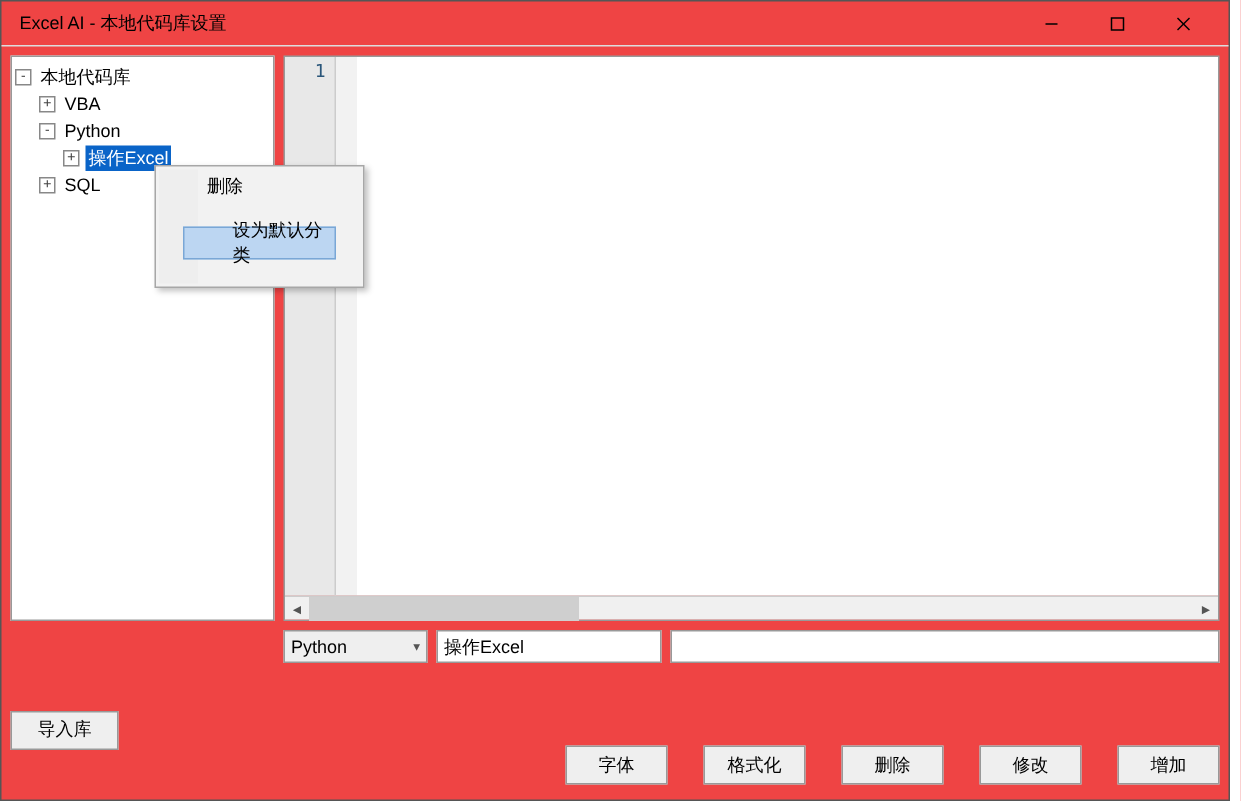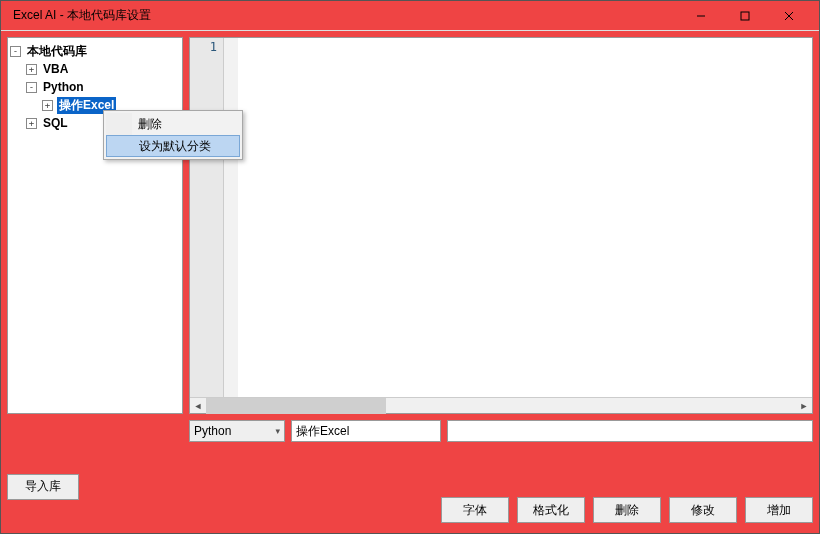--- a/index.html
+++ b/index.html
@@ -7,49 +7,49 @@
   .window { width: 820px; height: 534px; border: 1px solid #555; display: flex; flex-direction: column; background: #ef4444; }
   .titlebar { height: 30px; display: flex; align-items: center; padding: 0 8px; border-bottom: 1px solid #ddd; }
   .titlebar .title { flex: 1; font-size: 12px; padding-left: 4px; }
   .titlebar .win-controls { display: flex; }
   .titlebar .win-btn { width: 44px; height: 28px; display: flex; align-items: center; justify-content: center; font-family: "Segoe UI Symbol", sans-serif; font-size: 10px; cursor: default; }
   .content { flex: 1; display: flex; padding: 6px 6px 0 6px; gap: 6px; min-height: 0; }
   .sidebar { width: 176px; border: 1px solid #999; background: #fff; position: relative; padding: 4px 2px; overflow: visible; }
   .tree { font-size: 12px; }
   .tree-row { display: flex; align-items: center; height: 18px; white-space: nowrap; }
   .exp { width: 11px; height: 11px; border: 1px solid #888; display: inline-flex; align-items: center; justify-content: center; font-size: 9px; line-height: 1; margin-right: 4px; color: #444; font-family: monospace; }
-  .node-label { padding: 0 2px; font-weight: bold; }
+  .node-label { padding: 0 2px; }
   .selected { background: #0a64c8; color: #fff; }
   .indent1 { padding-left: 16px; }
   .indent2 { padding-left: 32px; }
   .editor-area { flex: 1; display: flex; flex-direction: column; border: 1px solid #999; min-height: 0; }
   .editor-body { flex: 1; display: flex; min-height: 0; }
   .gutter { width: 34px; background: #e8e8e8; border-right: 1px solid #ccc; color: #2a567a; font-family: Consolas, monospace; font-size: 12px; text-align: right; padding: 2px 6px 0 0; }
   .margin { width: 14px; background: #f2f2f2; }
   .code { flex: 1; background: #fff; font-family: Consolas, monospace; padding: 2px 4px; }
   .hscroll { height: 16px; background: #f0f0f0; border-top: 1px solid #ccc; display: flex; align-items: center; }
   .hscroll .track { flex: 1; position: relative; height: 16px; }
   .hscroll .thumb { position: absolute; left: 0; top: 0; height: 16px; width: 180px; background: #cfcfcf; }
   .hscroll .arrow { width: 16px; height: 16px; display: flex; align-items: center; justify-content: center; font-size: 9px; color: #555; }
   .row2 { display: flex; padding: 6px 6px 0 6px; gap: 6px; align-items: center; }
   .row2 .spacer { width: 176px; }
   .select { height: 22px; border: 1px solid #999; display: flex; align-items: center; padding: 0 4px; width: 96px; background: #efefef; }
   .select .sel-label { flex: 1; }
   .select .sel-arrow { font-size: 9px; color: #555; }
   .input { height: 22px; border: 1px solid #999; padding: 0 4px; background: #fff; display: flex; align-items: center; }
   .input.name { width: 150px; }
   .input.wide { flex: 1; }
-  .row3 { display: flex; padding: 8px 6px 10px 6px; gap: 8px; align-items: center; }
+  .row3 { display: flex; padding: 8px 6px 10px 6px; gap: 24px; align-items: center; }
   .btn { height: 26px; border: 1px solid #999; background: #efefef; display: flex; align-items: center; justify-content: center; min-width: 72px; font-size: 12px; }
   .btn.small { min-width: 68px; margin-top: 47px; }
   .row3 .gap { flex: 1; }
   .context-menu { position: absolute; left: 95px; top: 72px; width: 140px; background: #f2f2f2; border: 1px solid #a7a7a7; box-shadow: 2px 2px 4px rgba(0,0,0,0.25); padding: 2px; z-index: 10; }
   .context-menu .gutterbar { position: absolute; left: 2px; top: 2px; bottom: 2px; width: 26px; background: #eee; }
   .menu-item { position: relative; height: 22px; display: flex; align-items: center; padding-left: 32px; font-size: 12px; }
-  .menu-item.highlight { background: #bcd6f2; border: 1px solid #7aa7d6; height: 22px; margin: 0; }
+  .menu-item.highlight { background: #bcd6f2; border: 1px solid #7aa7d6; height: 22px; margin: 16px; }
 </style>
 </head>
 <body>
 
 <div class="window">
   <div class="titlebar">
     <div class="title">Excel AI - 本地代码库设置</div>
     <div class="win-controls">
       <div class="win-btn">
         <svg width="10" height="10" viewBox="0 0 10 10">

